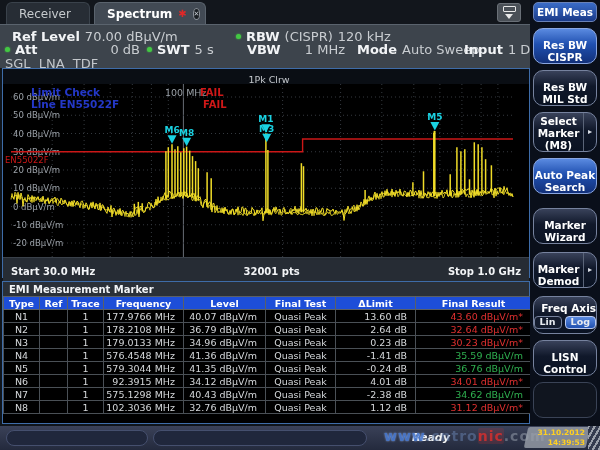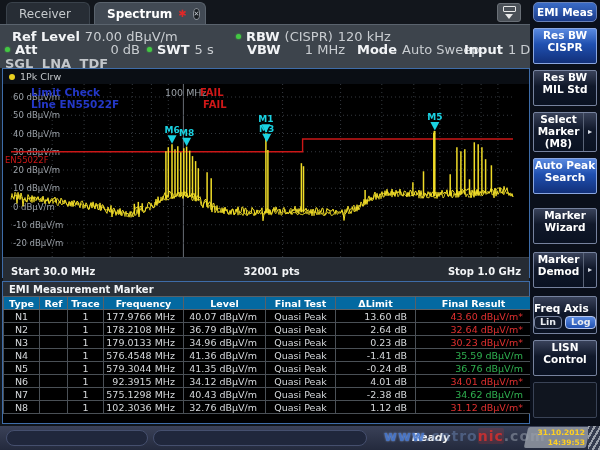--- a/index.html
+++ b/index.html
@@ -23,47 +23,47 @@
   
   #header{position:absolute;left:0;top:24px;width:530px;height:44px;background:#3d444c;
           font-size:13px;color:#c9cdd1;border-top:1px solid #5a636d;}
   .hrow span.lbl{font-weight:bold;color:#f2f4f6;}
   .hfield{position:absolute;display:inline-flex;align-items:center;gap:5px;white-space:nowrap;}
   .led{width:5px;height:5px;border-radius:50%;background:#43c843;box-shadow:0 0 2px #43c843;display:inline-block;}
   
   #win1{position:absolute;left:2px;top:68px;width:528px;height:210px;background:#000;
         border:1px solid #3e6ca8;}
   #trace-row{height:15px;background:#0a0e14;display:flex;align-items:center;gap:5px;
-             padding-left:6px;font-size:9.5px;color:#c3c7cb;}
+             padding-left:6px;font-size:9.5px;color:#c3c7cb;flex-direction:column;}
   .ydot{width:6px;height:6px;border-radius:50%;background:#e8d020;display:inline-block;}
   #chart{display:block;background:#000;}
   svg text{font-family:"DejaVu Sans",sans-serif;}
   #xaxisbar{height:28px;background:#262c34;display:flex;align-items:center;
             justify-content:space-between;font-size:10px;font-weight:bold;color:#f2f4f6;
             padding:0 8px;border-top:1px solid #3a414a;}
   
   #win2{position:absolute;left:2px;top:281px;width:528px;height:143px;background:#000;
         border:1px solid #3e6ca8;}
   #emi-title{height:14px;background:#2a3038;color:#f2f4f6;font-size:10px;font-weight:bold;
              padding-left:6px;display:flex;align-items:center;}
   table{border-collapse:collapse;width:528px;table-layout:fixed;font-size:9.5px;}
-  th{background:#0369a1;color:#fff;font-weight:bold;border:1px solid #5a6066;height:13px;padding:0;}
+  th{background:#1d4ed8;color:#fff;font-weight:bold;border:1px solid #5a6066;height:13px;padding:0;}
   td{border:1px solid #4a5056;height:13px;padding:0 2px;color:#d5d8db;background:#000;white-space:nowrap;overflow:hidden;}
   .col-type,.col-ref,.col-trace,.col-final_test{text-align:center;}
   .col-frequency,.col-level,.col-delta_limit,.col-final_result{text-align:right;padding-right:8px;}
   td.fail{color:#e03030;}
   td.pass{color:#2fb050;}
   
   #sidebar{position:absolute;left:530px;top:0;width:84px;height:450px;background:#0a0f1a;}
   .skmenu{position:absolute;left:3px;width:64px;height:20px;border-radius:5px;
           background:linear-gradient(#3a6cc8,#1a3a88);border:1px solid #6a82b8;
           color:#fff;font-weight:bold;font-size:10.5px;display:flex;align-items:center;justify-content:center;}
-  .skbtn{position:absolute;left:3px;width:64px;border-radius:2px;border:1px solid #76829e;
+  .skbtn{position:absolute;left:3px;width:64px;border-radius:10px;border:1px solid #76829e;
          color:#fff;font-weight:bold;font-size:10.5px;line-height:12px;
-         display:flex;align-items:flex-start;justify-content:center;text-align:center;
+         display:flex;align-items:flex-end;justify-content:center;text-align:center;
          background:linear-gradient(#39425a,#10182a 45%,#0a1222);}
   .skbtn.blue{background:linear-gradient(#5a8ae0,#2050b0 45%,#12307a);border-color:#8aa6e0;}
   .skbtn .btxt{flex:1;}
   .skbtn .sk-arrow{width:13px;align-self:stretch;border-left:1px solid #5a6478;
                    display:flex;align-items:center;justify-content:center;font-size:8px;color:#dfe3ea;}
   .togglerow{display:flex;gap:3px;justify-content:center;margin-top:2px;}
   .tgl{border:1px solid #76829e;border-radius:4px;font-size:9.5px;padding:0 5px;height:13px;
        display:flex;align-items:center;background:#141c2e;color:#e8ebf0;}
   .tgl.sel{background:linear-gradient(#5a8ae0,#2050b0);border-color:#b8c8ee;}
   
@@ -132,21 +132,21 @@
         <span style="margin-left:auto;">1 MHz</span>
       </span>
       <span class="hfield" style="left:357px;top:17px;">
         <span class="lbl">Mode</span>
         <span>Auto Sweep</span>
       </span>
       <span class="hfield" style="left:464px;top:17px;">
         <span class="lbl">Input</span>
         <span>1 DC</span>
       </span>
-      <span class="hfield" style="left:5px;top:31px;color:#c3c7cb;word-spacing:4px;font-weight:bold;">SGL LNA TDF</span>
+      <span class="hfield" style="left:5px;top:31px;color:#c3c7cb;word-spacing:4px;">SGL LNA TDF</span>
     </div>
   </div>
 
   <div id="win1">
     <div id="trace-row">
       <span class="ydot"></span>
       <span>1Pk Clrw</span>
     </div>
     <svg id="chart" width="526" height="173" viewBox="0 0 526 173">
         <line x1="49.2" y1="0" x2="49.2" y2="173" stroke="#34393f" stroke-dasharray="1,3"></line>

